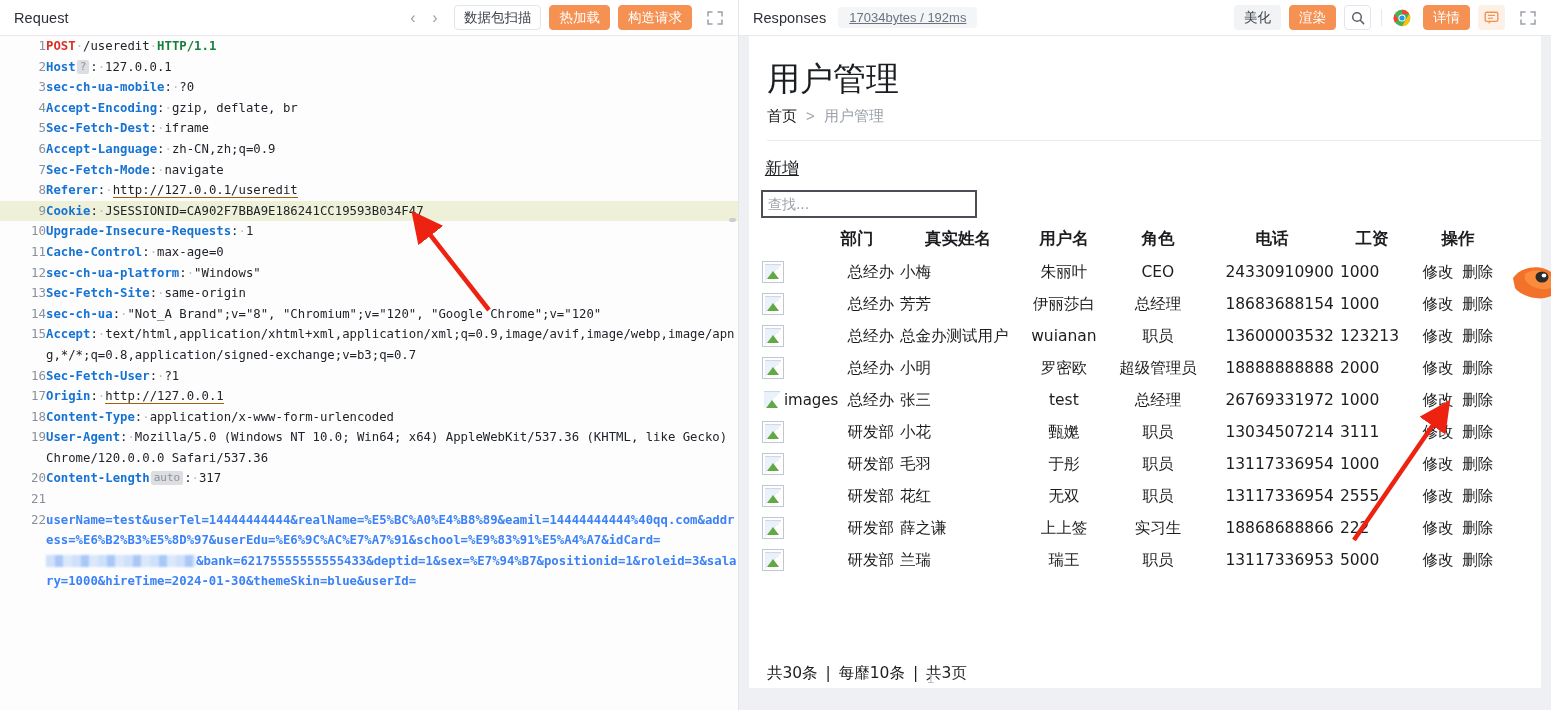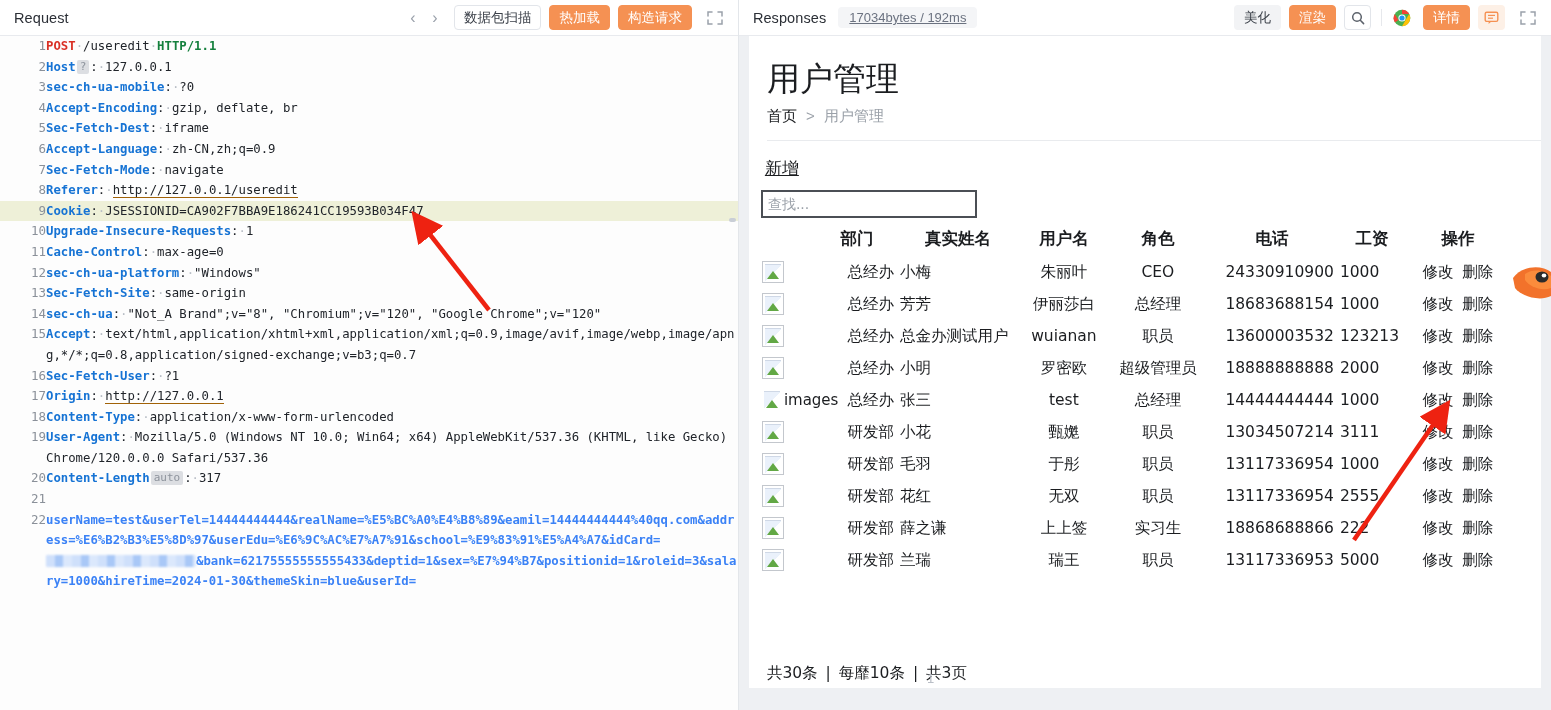--- a/index.html
+++ b/index.html
@@ -443,21 +443,21 @@
                   <td class="c-tel">18888888888</td>
                   <td class="c-sal">2000</td>
                   <td class="c-act act"><a href="#">修改</a> <a href="#">删除</a></td>
                 </tr>
                 <tr>
                   <td class="c-img"><span class="brokenimg nb"></span><span class="alt-txt">images</span></td>
                   <td class="c-dept">总经办</td>
                   <td class="c-real">张三</td>
                   <td class="c-user">test</td>
                   <td class="c-role">总经理</td>
-                  <td class="c-tel">14444444444</td>
+                  <td class="c-tel">26769331972</td>
                   <td class="c-sal">1000</td>
                   <td class="c-act act"><a href="#">修改</a> <a href="#">删除</a></td>
                 </tr>
                 <tr>
                   <td class="c-img"><span class="brokenimg"></span></td>
                   <td class="c-dept">研发部</td>
                   <td class="c-real">小花</td>
                   <td class="c-user">甄嬔</td>
                   <td class="c-role">职员</td>
                   <td class="c-tel">13034507214</td>

